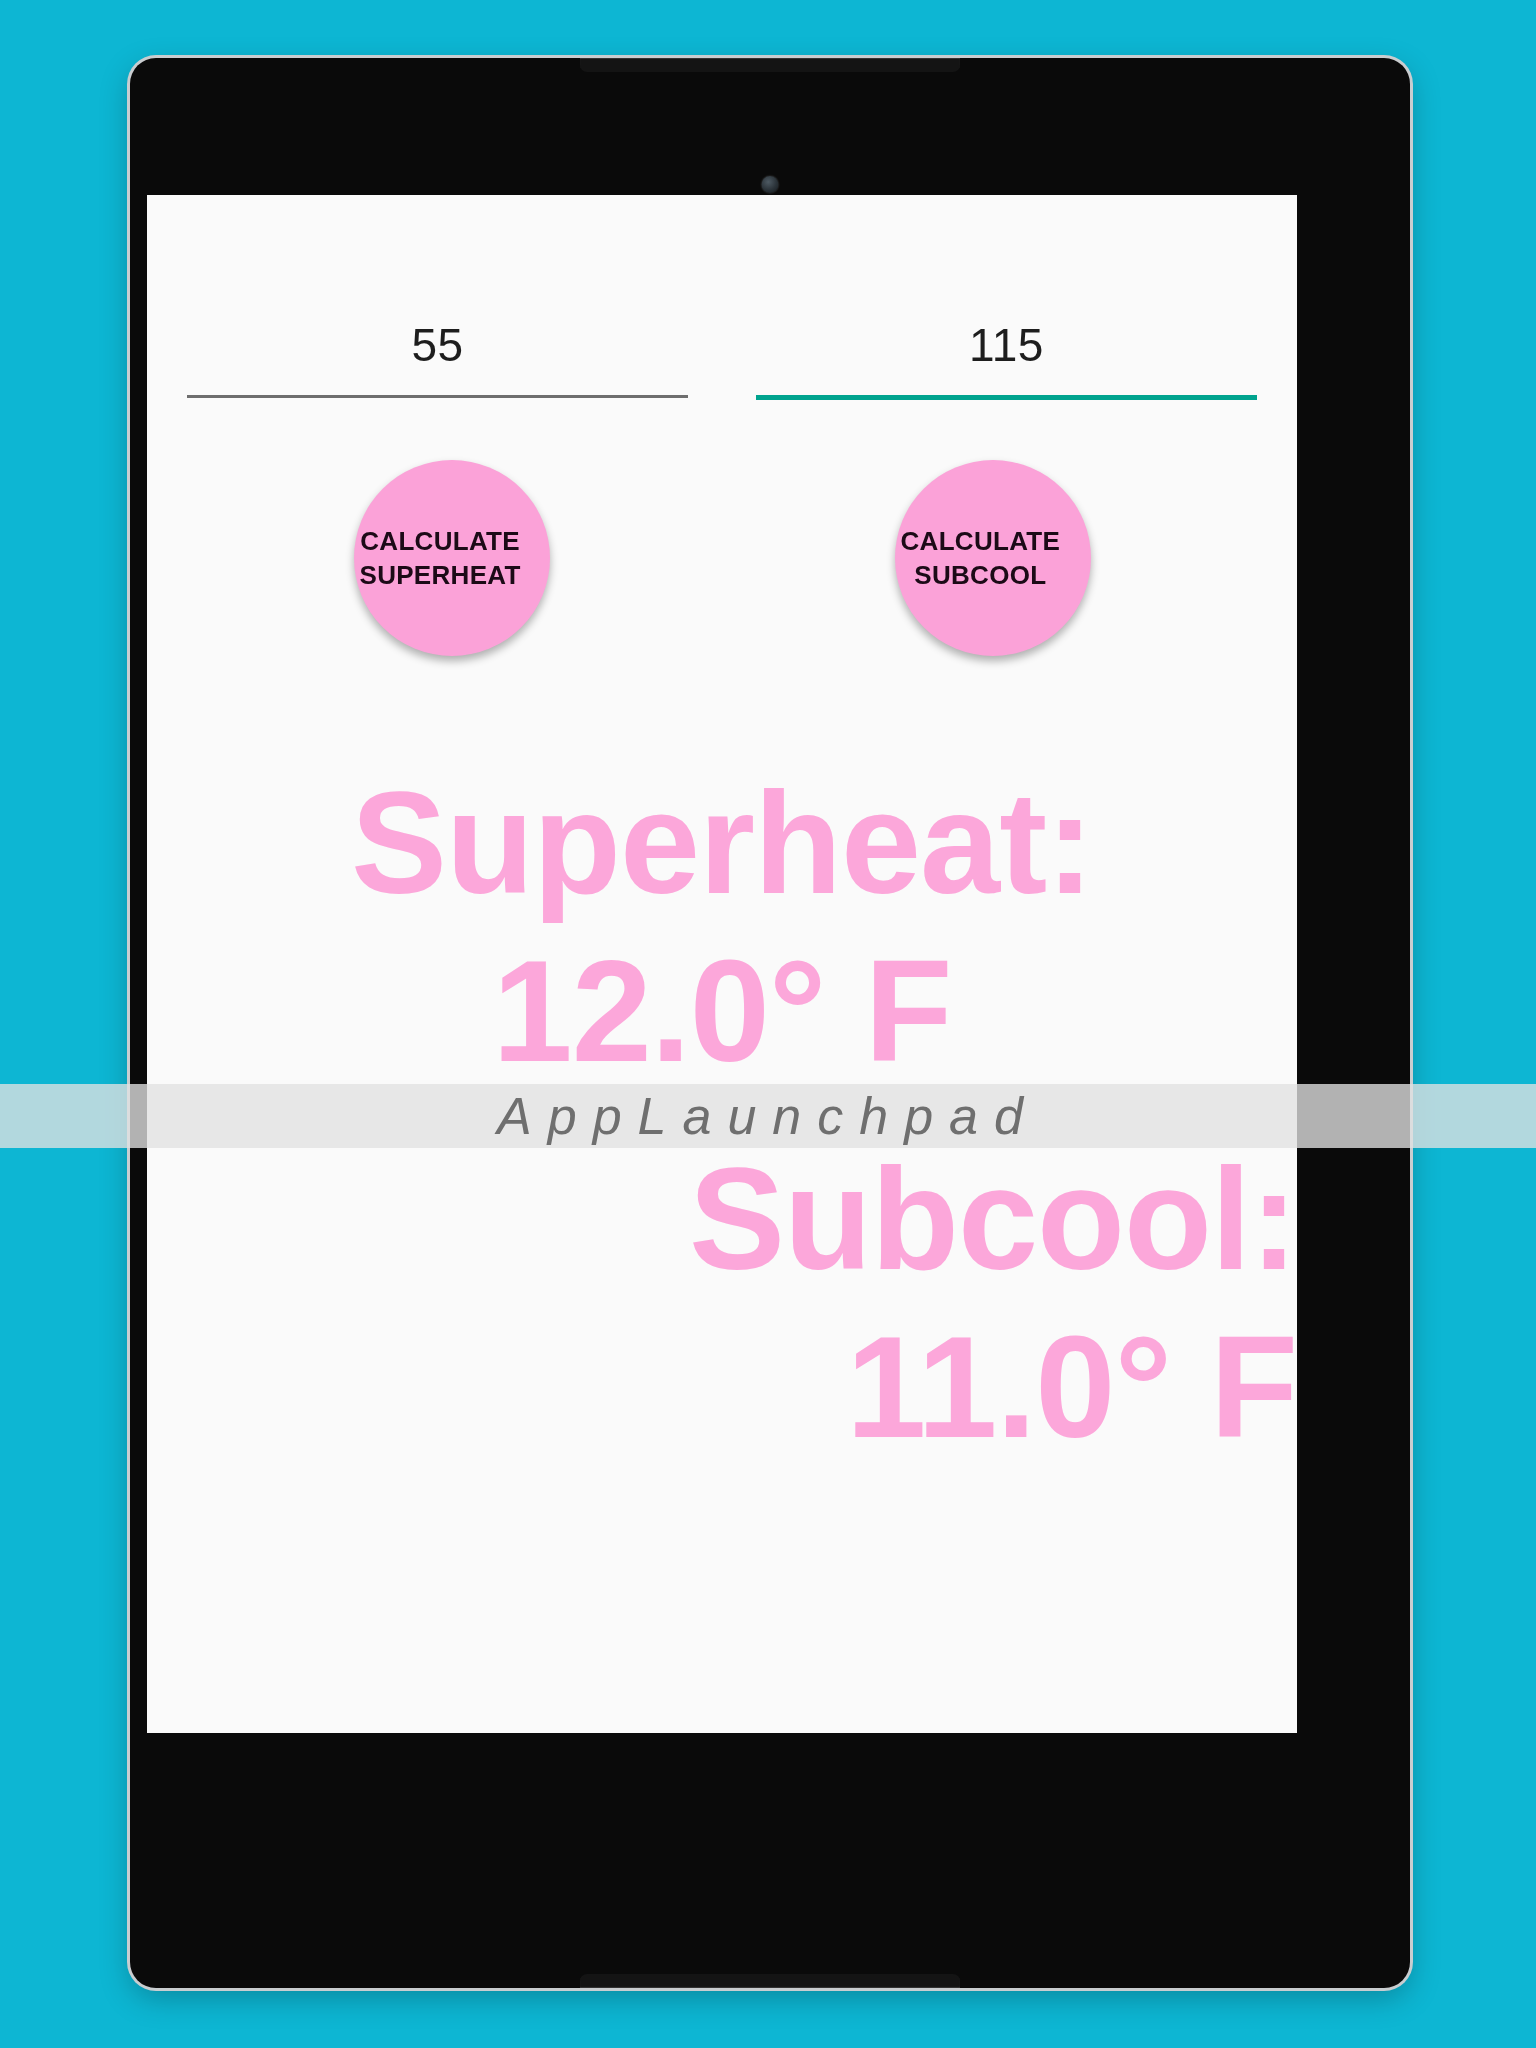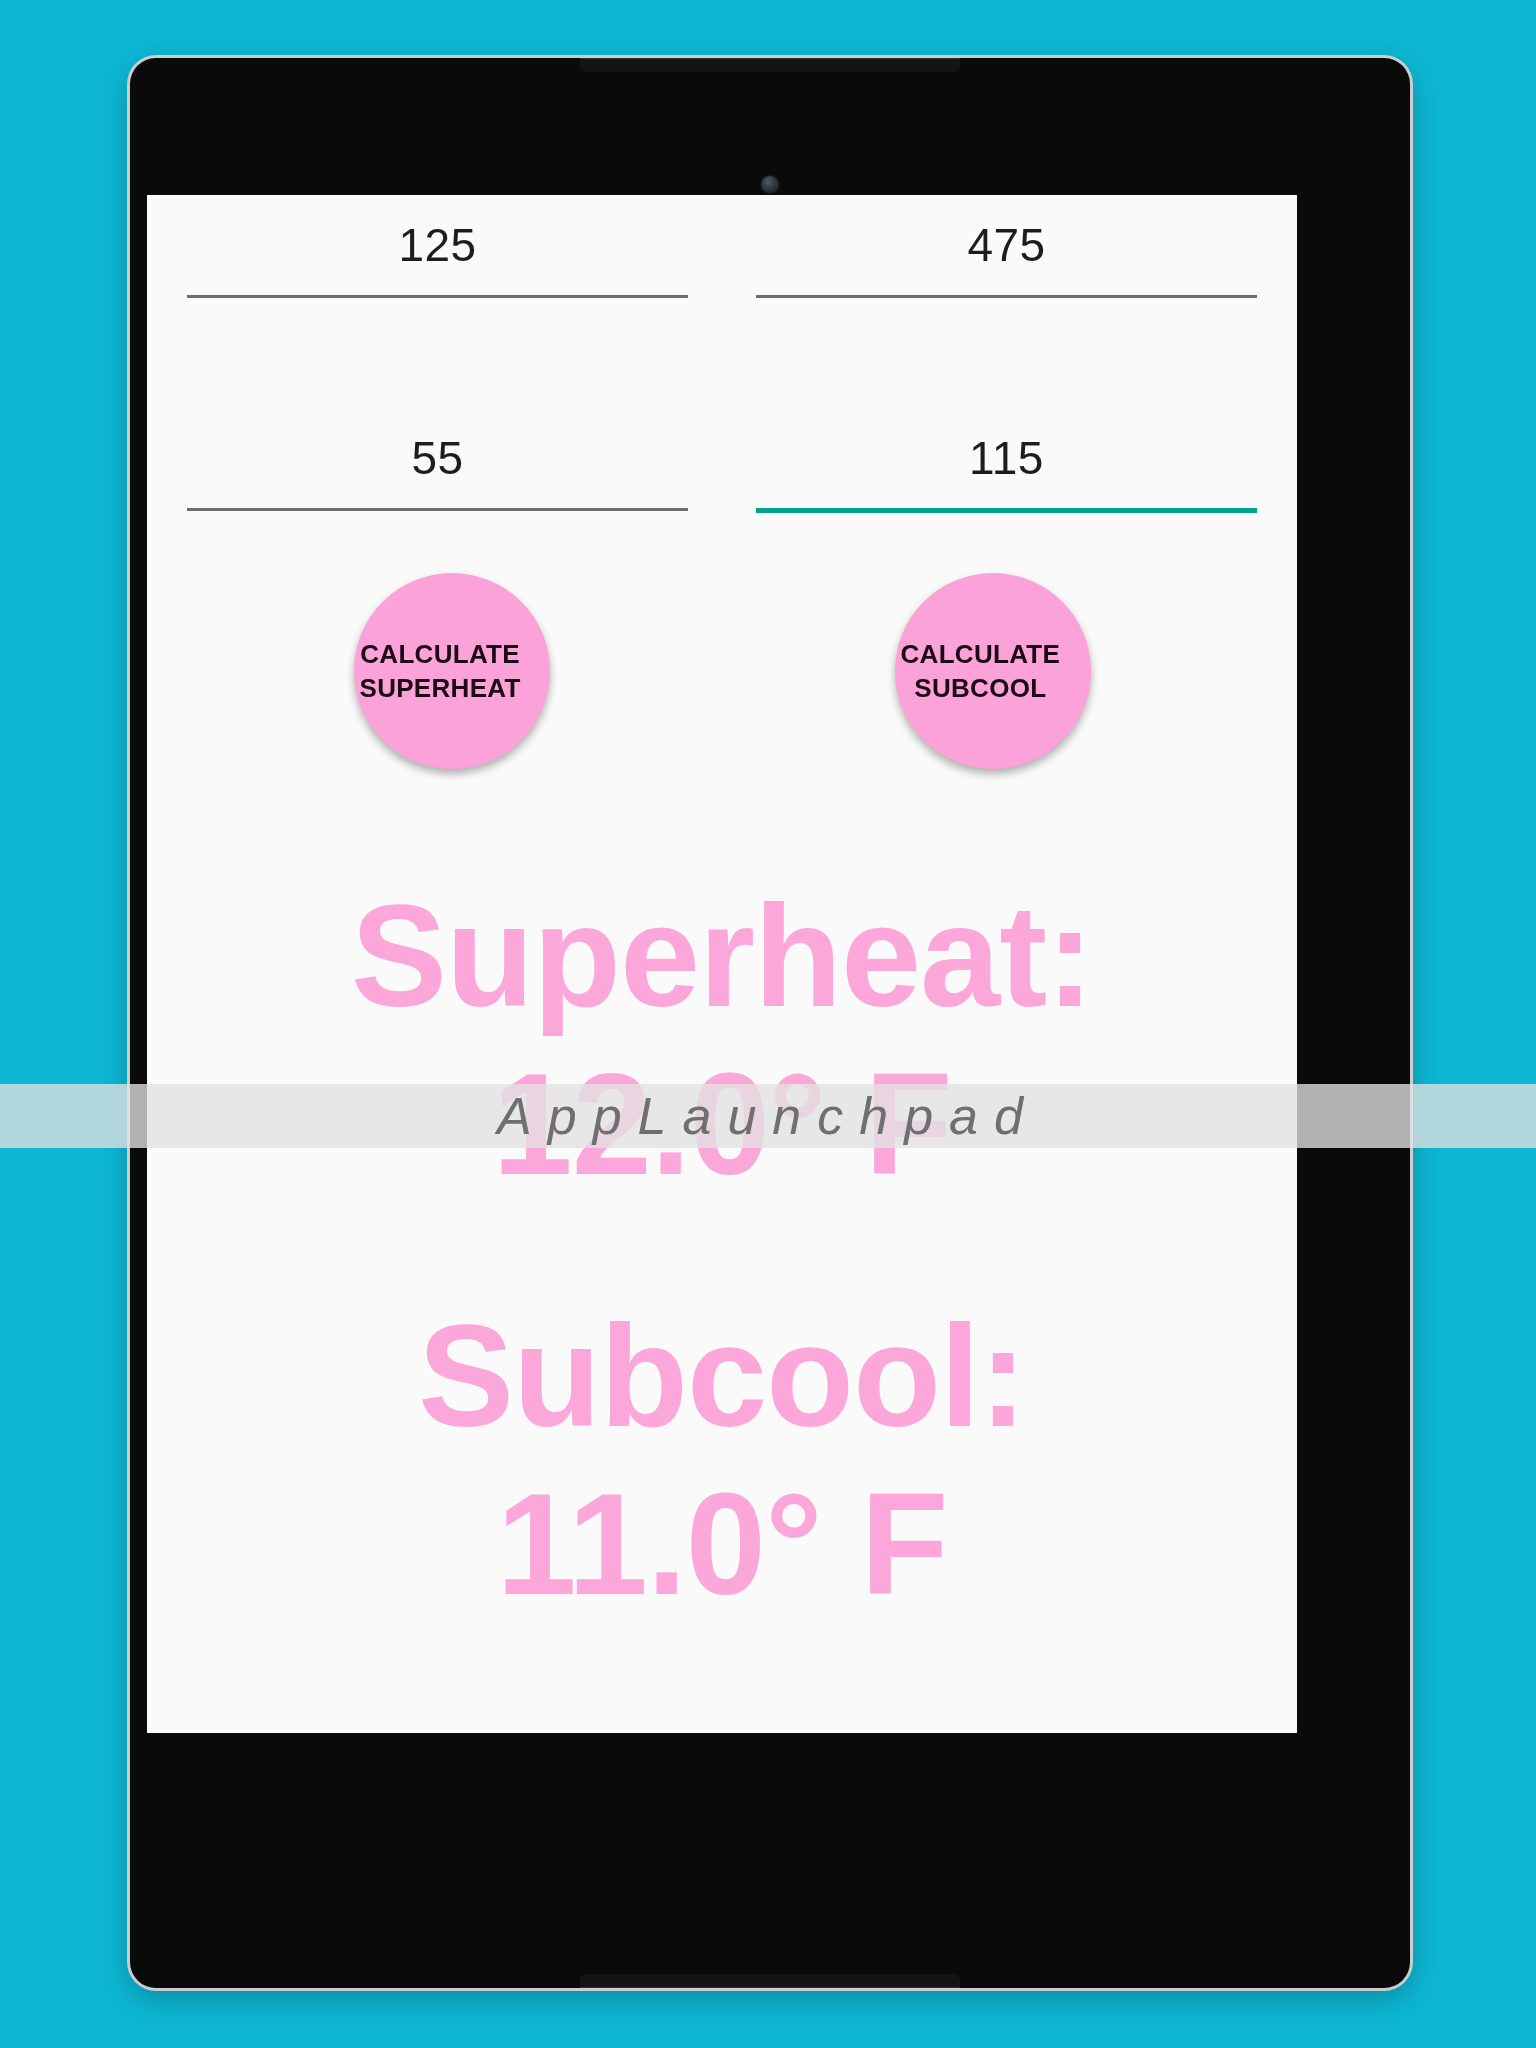--- a/index.html
+++ b/index.html
@@ -162,21 +162,21 @@
   .result-label {
     font-size: 144px;
     line-height: 168px;
     margin-top: 0;
   }
   .result-value {
     font-size: 144px;
     line-height: 168px;
   }
   #superheat-block { margin-top: 104px; }
-  #subcool-block   { margin-top: 84px; }
+  #subcool-block   { margin-top: 40px; text-align: right; }
 
   
   #watermark-banner {
     position: absolute;
     left: 0;
     top: 1084px;
     width: 1536px;
     height: 64px;
     background: rgba(226,226,226,0.78);
     display: flex;
@@ -198,34 +198,20 @@
 <body>
 
 <div id="device-frame">
 
   <div id="speaker-slot-top"></div>
   <div id="front-camera"></div>
   <div id="speaker-slot-bottom"></div>
 
   <div id="app-screen">
 
-    <div class="field-grid" id="row-1">
-      <div class="field-col left">
-        <div class="text-field">
-          <span class="value">125</span>
-          <span class="underline"></span>
-        </div>
-      </div>
-      <div class="field-col right">
-        <div class="text-field">
-          <span class="value">475</span>
-          <span class="underline"></span>
-        </div>
-      </div>
-    </div>
 
     <div class="field-grid" id="row-2">
       <div class="field-col left">
         <div class="text-field">
           <span class="value">55</span>
           <span class="underline"></span>
         </div>
       </div>
       <div class="field-col right">
         <div class="text-field focused">

